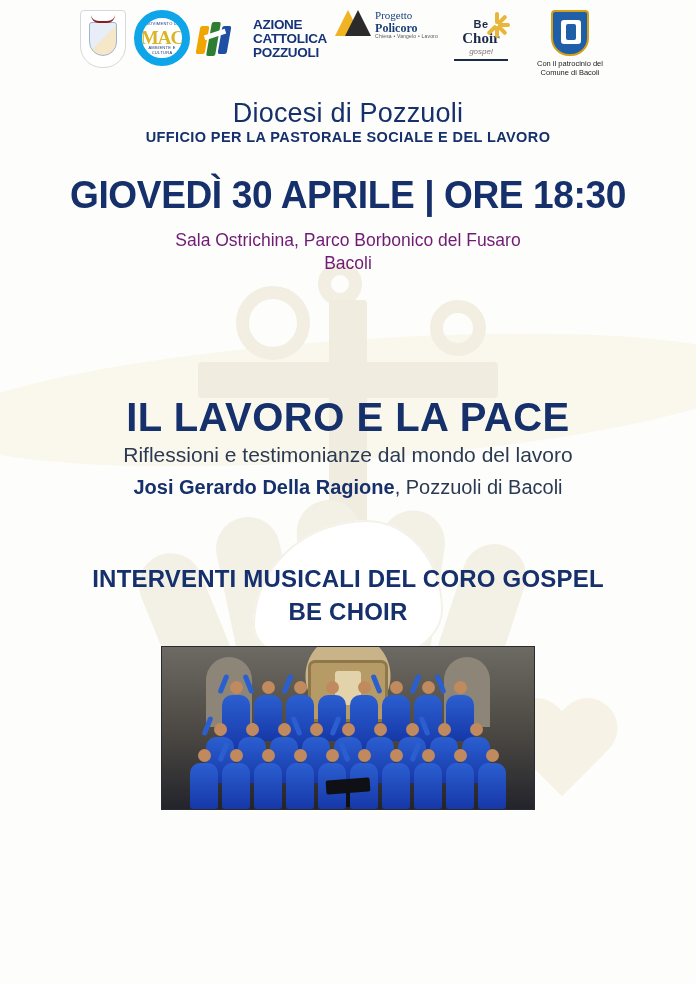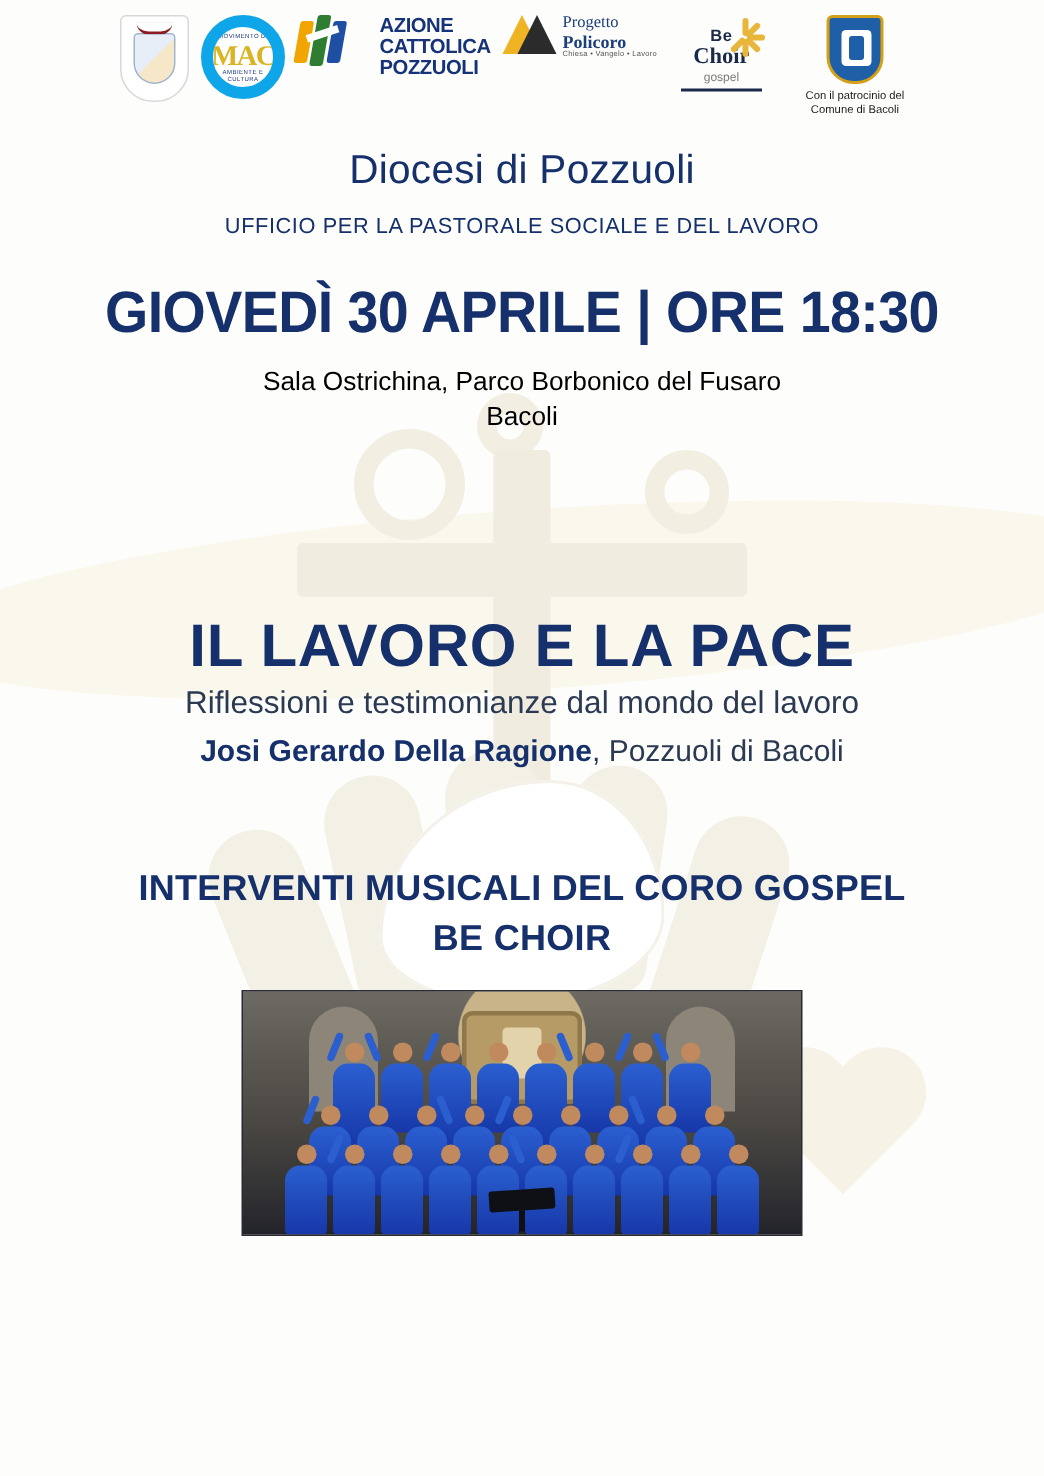--- a/index.html
+++ b/index.html
@@ -170,21 +170,21 @@
     font-size: 19px; font-weight: bold; color: #d9b425; letter-spacing: -1px;
     font-family: "Liberation Serif", serif;
   }
   .logo-round .ringtext {
     position: absolute; top: 3px; left: 0; right: 0;
     font-size: 4px; color: #16337a; text-align: center; letter-spacing: .3px;
   }
   .logo-round .ringtext.bottom { top: auto; bottom: 3px; }
 
   .logo-ac {
-    display: flex; gap: 21px;
+    display: flex; align-items: center; gap: 21px;
     height: 58px;
   }
   .logo-ac .mark {
     width: 34px; height: 34px; position: relative;
   }
   .logo-ac .mark i {
     position: absolute; display: block; border-radius: 2px;
   }
   .logo-ac .mark i:nth-child(1){ left:0; top:4px; width:9px; height:28px; background:#f0a500; transform: skewX(-10deg);}
   .logo-ac .mark i:nth-child(2){ left:11px; top:0; width:9px; height:34px; background:#2e7d32; transform: skewX(-10deg);}
@@ -247,21 +247,21 @@
   }
   .logo-bechoir .burst {
     position:absolute; right:6px; top:2px; width:26px; height:26px;
   }
   .logo-bechoir .burst span{
     position:absolute; left:11px; top:0; width:4px; height:12px; border-radius:2px; background:#e8b63a;
     transform-origin: 2px 13px;
   }
   .logo-bechoir .b1{ font-size:11px; font-weight:bold; color:#1b2a4a; letter-spacing:.5px;}
   .logo-bechoir .b2{ font-size:15px; font-weight:bold; color:#1b2a4a; font-family:"Liberation Serif", serif;}
-  .logo-bechoir .b3{ font-size:8px; color:#7a7a7a; }
+  .logo-bechoir .b3{ font-size:8px; color:#7a7a7a; font-style:italic;}
   .logo-bechoir .rule{ width:54px; height:2px; background:#1b2a4a; margin-top:3px;}
 
   .logo-comune {
     display:flex; flex-direction:column; align-items:center; width:92px;
   }
   .logo-comune .stemma {
     width: 38px; height: 46px;
     background: #1f5fa8;
     border: 2px solid #d4a017;
     border-radius: 4px 4px 18px 18px;
@@ -288,37 +288,36 @@
 
   .diocesi {
     font-size: 27px;
     color: #15306b;
     letter-spacing: .2px;
     margin-top: 6px;
     font-family: "Liberation Sans", sans-serif;
   }
   .ufficio {
     font-size: 14.5px;
-    font-weight: normal;
+    font-weight: bold;
     color: #15306b;
     letter-spacing: .4px;
-    margin-top: 14px;
   }
   .datetime {
     font-size: 39px;
     font-weight: bold;
     color: #15306b;
     letter-spacing: -0.4px;
     margin-top: 28px;
     font-family: "Liberation Sans Narrow", "Liberation Sans", sans-serif;
     transform: scaleX(0.95);
   }
   .venue {
     font-size: 17.5px;
-    color: #000000;
+    color: #701a75;
     margin-top: 12px;
     line-height: 1.32;
   }
 
   .title {
     font-size: 40px;
     font-weight: bold;
     color: #15306b;
     letter-spacing: .5px;
     margin-top: 120px;

